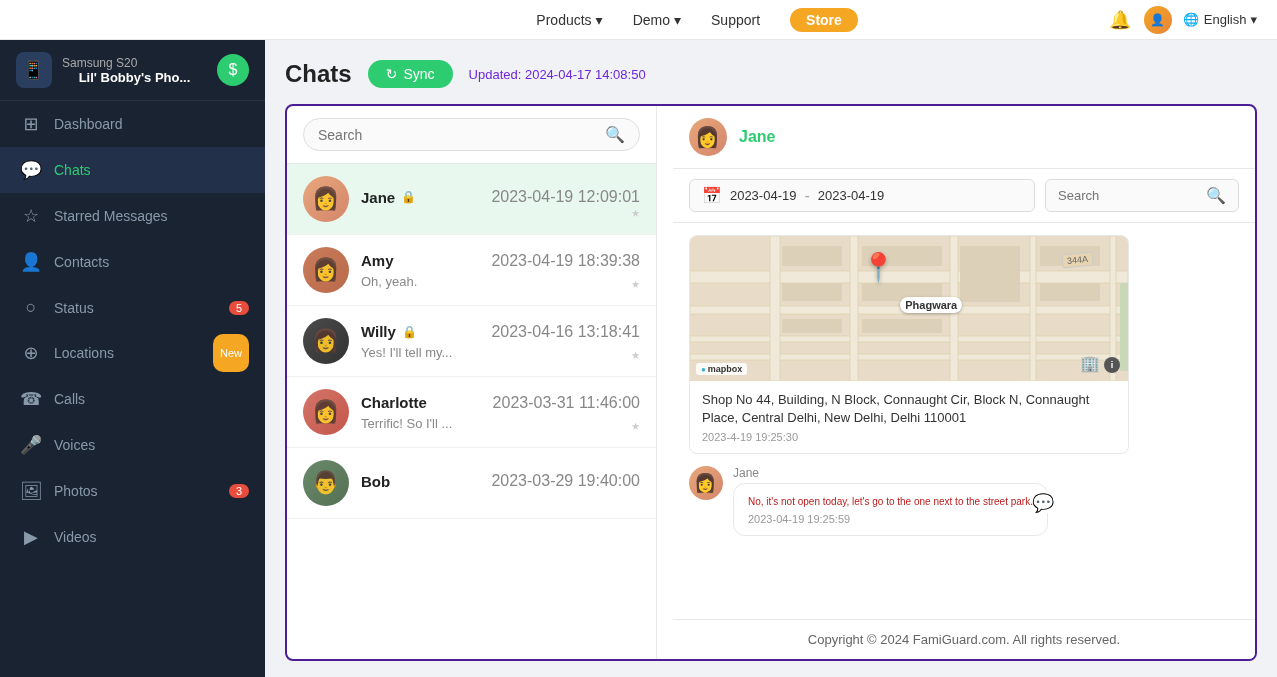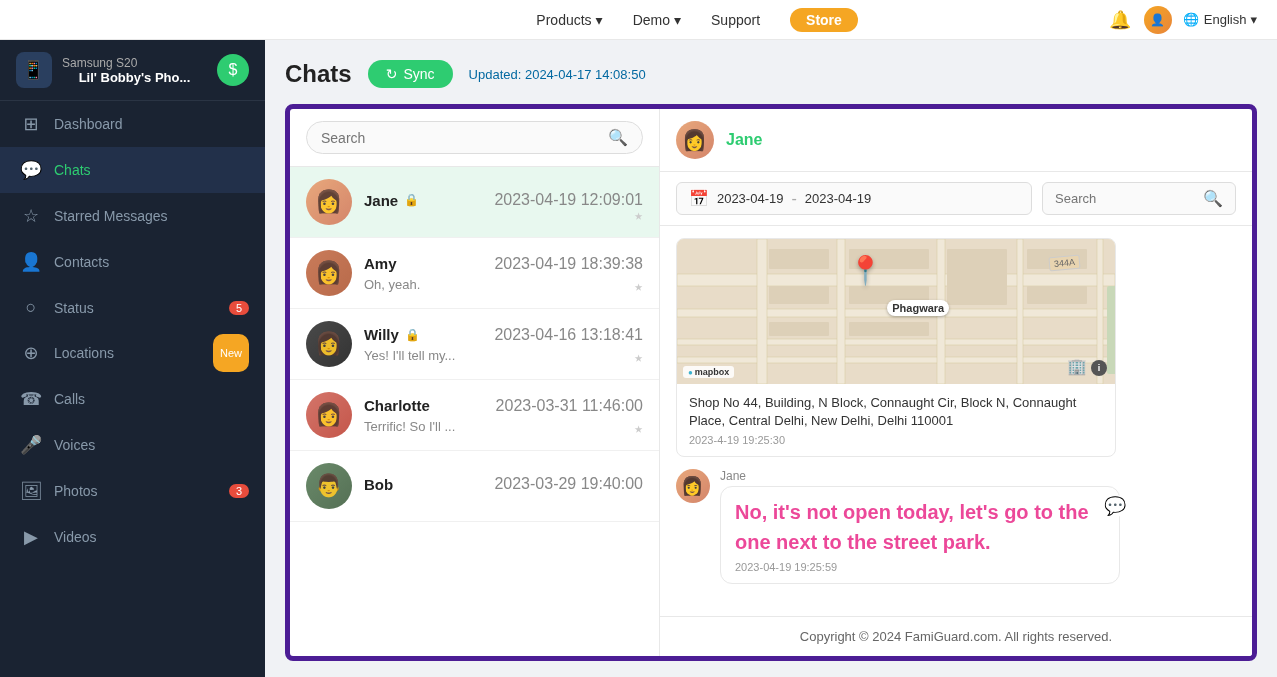--- a/index.html
+++ b/index.html
@@ -152,31 +152,31 @@
       border: none;
       border-radius: 20px;
       padding: 6px 18px;
       font-size: 14px;
       cursor: pointer;
       display: flex;
       align-items: center;
       gap: 6px;
       font-weight: 500;
     }
-    .updated-text { font-size: 13px; color: #0369a1; }
+    .updated-text { font-size: 13px; color: #6d28d9; }
 
     
     .chats-container {
       display: flex;
-      gap: 0;
+      gap: 16px;
       height: calc(100vh - 40px - 80px);
       background: #fff;
       border-radius: 8px;
       overflow: hidden;
-      border: 5px solid #4c1d95;
+      border: 2px solid #4c1d95;
     }
 
     
     .chat-list {
       width: 370px;
       min-width: 370px;
       border-right: 1px solid #e8e8e8;
       display: flex;
       flex-direction: column;
     }
@@ -330,21 +330,21 @@
       flex-shrink: 0;
     }
     .msg-bubble {
       background: #fff;
       border: 1px solid #e8e8e8;
       border-radius: 12px;
       padding: 10px 14px;
       max-width: 400px;
       position: relative;
     }
-    .msg-text { font-size: 20px; color: #ec4899; line-height: 1.5; font-weight: bold; }
+    .msg-text { font-size: 10px; color: #b91c1c; line-height: 1.5; }
     .msg-time { font-size: 11px; color: #999; margin-top: 4px; }
     .msg-whatsapp-icon {
       position: absolute;
       right: -8px;
       top: 8px;
       font-size: 18px;
       color: #25D366;
       background: white;
       border-radius: 50%;
     }

